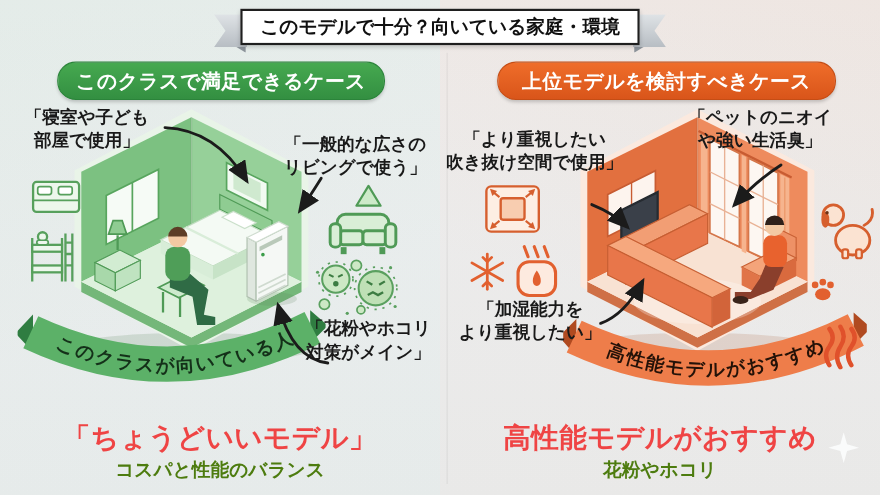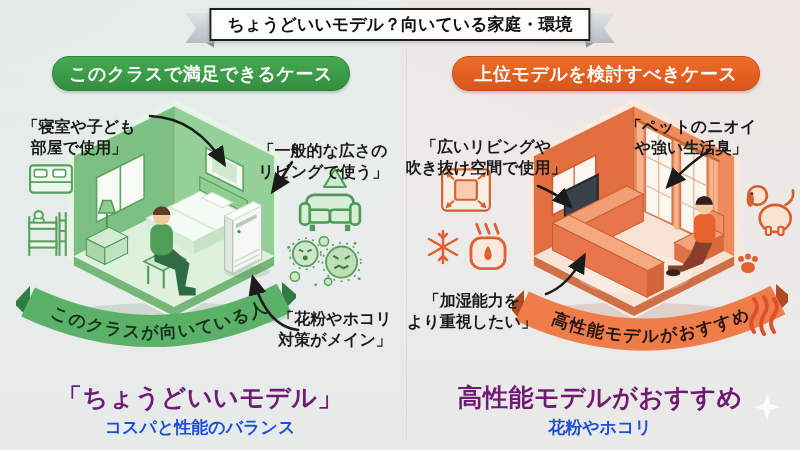--- a/index.html
+++ b/index.html
@@ -27,45 +27,45 @@
   .fold.l{left:-8px;clip-path:polygon(0 0,100% 0,100% 100%);}
   .fold.r{right:-8px;clip-path:polygon(0 0,100% 0,0 100%);}
   
   .pill{position:absolute;top:56px;height:33px;border-radius:17px;display:flex;
     align-items:center;justify-content:center;color:#fff;font-weight:bold;
     font-size:18px;letter-spacing:.5px;box-shadow:0 2px 3px rgba(0,0,0,.18);z-index:20;}
   .pill.green{left:52px;width:296px;background:linear-gradient(#46a950,#338f41);border:1px solid #2b843a;}
   .pill.orange{left:452px;width:306px;background:linear-gradient(#ef6d2a,#d9551a);border:1px solid #c54d15;}
   
   .quote{position:absolute;font-weight:bold;font-size:16px;line-height:1.32;
-    white-space:pre-line;text-align:center;color:#191919;z-index:22;margin-top:19px;}
+    white-space:pre-line;text-align:center;color:#191919;z-index:22;}
   .headline{position:absolute;width:400px;text-align:center;font-weight:bold;
-    font-size:25px;color:#701a75;z-index:22;letter-spacing:.5px;}
+    font-size:25px;color:#ef4444;z-index:22;letter-spacing:.5px;}
   .subline{position:absolute;width:400px;text-align:center;font-weight:bold;
-    font-size:17px;color:#1d4ed8;z-index:22;}
+    font-size:17px;color:#4d7c0f;z-index:22;}
   .icon{z-index:21;}
   .overlay{z-index:18;pointer-events:none;}
   .room{z-index:10;}
   .ribbon{z-index:15;}
   .sparkle{position:absolute;left:753px;top:393px;width:28px;height:28px;background:#fdfefe;
     opacity:.85;z-index:5;clip-path:polygon(50% 0,61% 39%,100% 50%,61% 61%,50% 100%,39% 61%,0 50%,39% 39%);}
 </style>
 </head>
 <body>
 
 <div class="panel left"></div>
 <div class="panel right"></div>
 <div class="divider"></div>
 
 <div class="banner">
   <div class="tail l"></div>
   <div class="tail r"></div>
   <div class="fold l"></div>
   <div class="fold r"></div>
-  <div class="banner-box">ちょうどいいモデル？向いている家庭・環境</div>
+  <div class="banner-box">このモデルで十分？向いている家庭・環境</div>
 </div>
 
 <div class="pill green">
   <span>このクラスで満足できるケース</span>
 </div>
 <div class="pill orange">
   <span>上位モデルを検討すべきケース</span>
 </div>
 
 <svg class="abs room" style="left:45px;top:96px;" width="258" height="240" viewBox="0 0 250 232">
@@ -287,21 +287,21 @@
   <circle cx="72" cy="44" r="1.4" fill="#5aa05f"></circle>
   <circle cx="4" cy="14" r="1.4" fill="#5aa05f"></circle>
 </svg>
 
 <div class="quote" style="left:272px;top:289px;width:126px;">「花粉やホコリ
 対策がメイン」</div>
 
 <div class="headline" style="left:0;top:381px;">「ちょうどいいモデル」</div>
 <div class="subline" style="left:0;top:416px;">コスパと性能のバランス</div>
 
-<div class="quote" style="left:404px;top:117px;width:164px;">「広いリビングや
+<div class="quote" style="left:404px;top:117px;width:164px;">「より重視したい
 吹き抜け空間で使用」</div>
 
 <svg class="abs icon" style="left:440px;top:167px;" width="52" height="46" viewBox="0 0 48 42">
   <rect x="2" y="2" width="44" height="38" rx="4" fill="#fdeee3" stroke="#d65f2e" stroke-width="2"></rect>
   <rect x="14" y="12" width="20" height="18" rx="2" fill="#f8cdb0" stroke="#d65f2e" stroke-width="2"></rect>
   <line x1="13" y1="11" x2="8" y2="7" stroke="#d65f2e" stroke-width="1.8"></line>
   <polygon points="5,4 11,6 7,10" fill="#d65f2e"></polygon>
   <line x1="35" y1="11" x2="40" y2="7" stroke="#d65f2e" stroke-width="1.8"></line>
   <polygon points="43,4 37,6 41,10" fill="#d65f2e"></polygon>
   <line x1="13" y1="31" x2="8" y2="35" stroke="#d65f2e" stroke-width="1.8"></line>
@@ -347,19 +347,19 @@
 </svg>
 
 <svg class="abs icon" style="left:466px;top:222px;" width="44" height="50" viewBox="0 0 36 44">
   <line x1="11" y1="10" x2="8" y2="2" stroke="#e2602f" stroke-width="2.5" stroke-linecap="round"></line>
   <line x1="19" y1="10" x2="16" y2="2" stroke="#e2602f" stroke-width="2.5" stroke-linecap="round"></line>
   <line x1="27" y1="10" x2="24" y2="2" stroke="#e2602f" stroke-width="2.5" stroke-linecap="round"></line>
   <rect x="3" y="14" width="30" height="27" rx="9" fill="#fdeadf" stroke="#e2602f" stroke-width="2.5"></rect>
   <path d="M18,21 C13.5,27 14,33 18,33.5 C22,33 22.5,27 18,21 Z" fill="#e2602f"></path>
 </svg>
 
-<div class="quote" style="left:396px;top:271px;width:152px;">「加湿能力を
+<div class="quote" style="left:406px;top:271px;width:152px;">「加湿能力を
 より重視したい」</div>
 
 <div class="headline" style="left:400px;top:381px;">高性能モデルがおすすめ</div>
 <div class="subline" style="left:400px;top:416px;">花粉やホコリ</div>
 
 <div class="sparkle"></div>
 
 </body></html>

